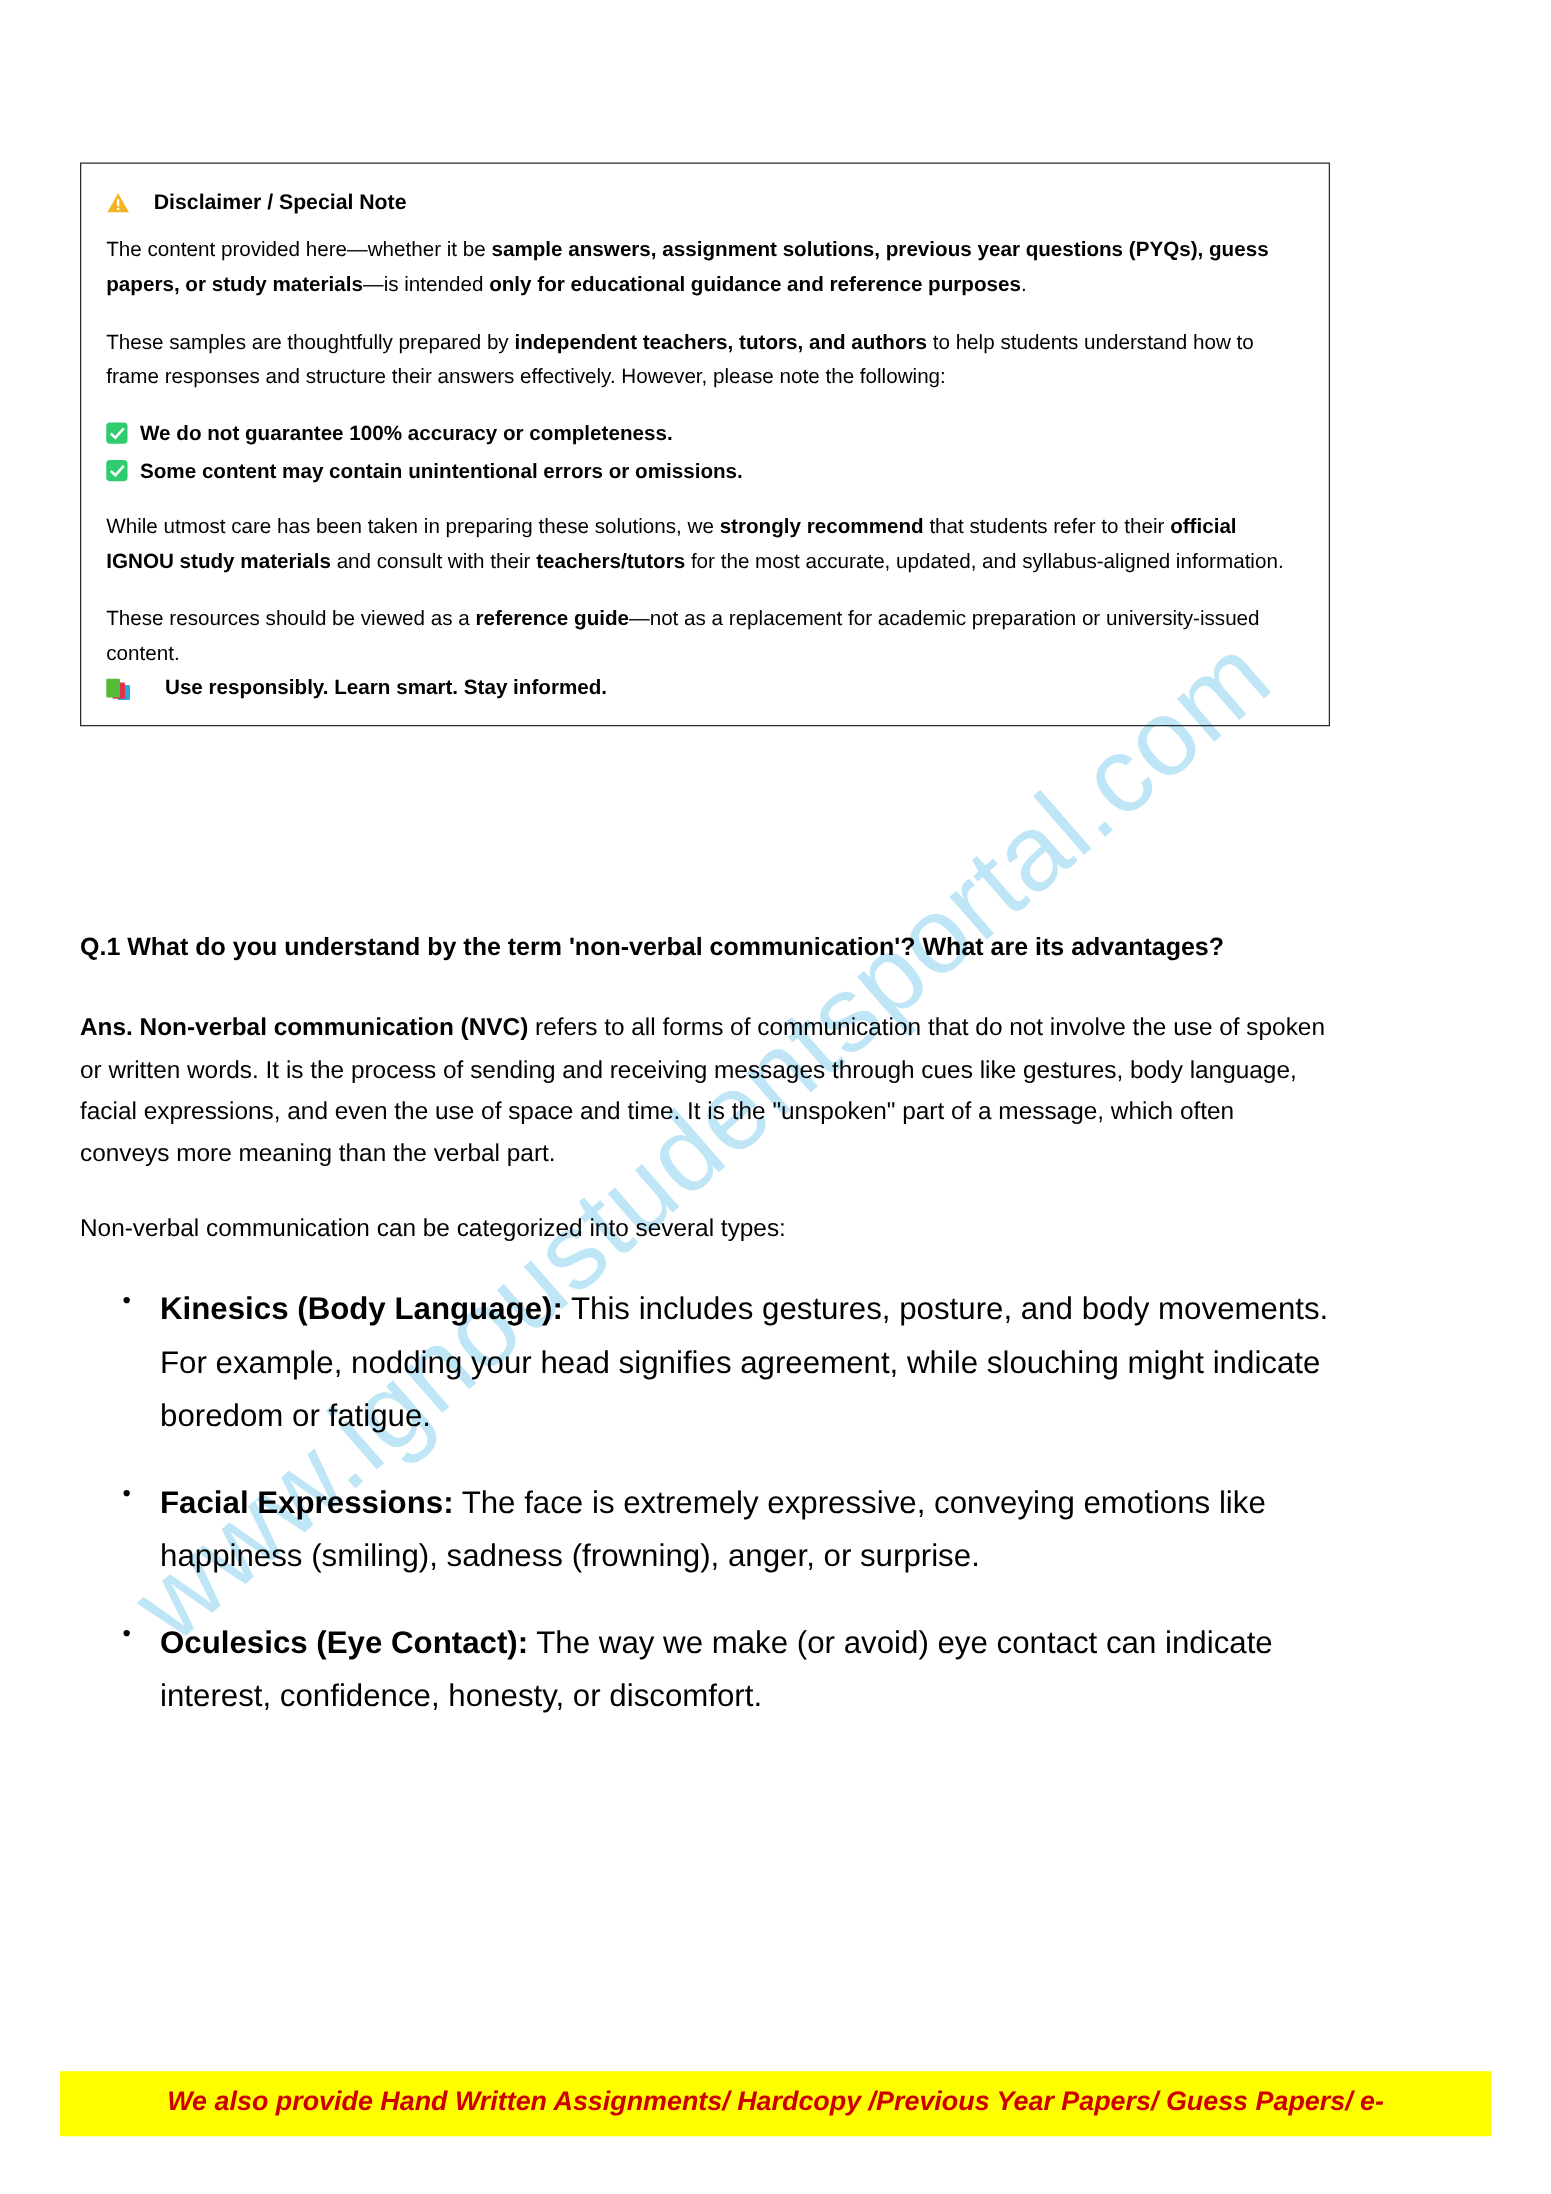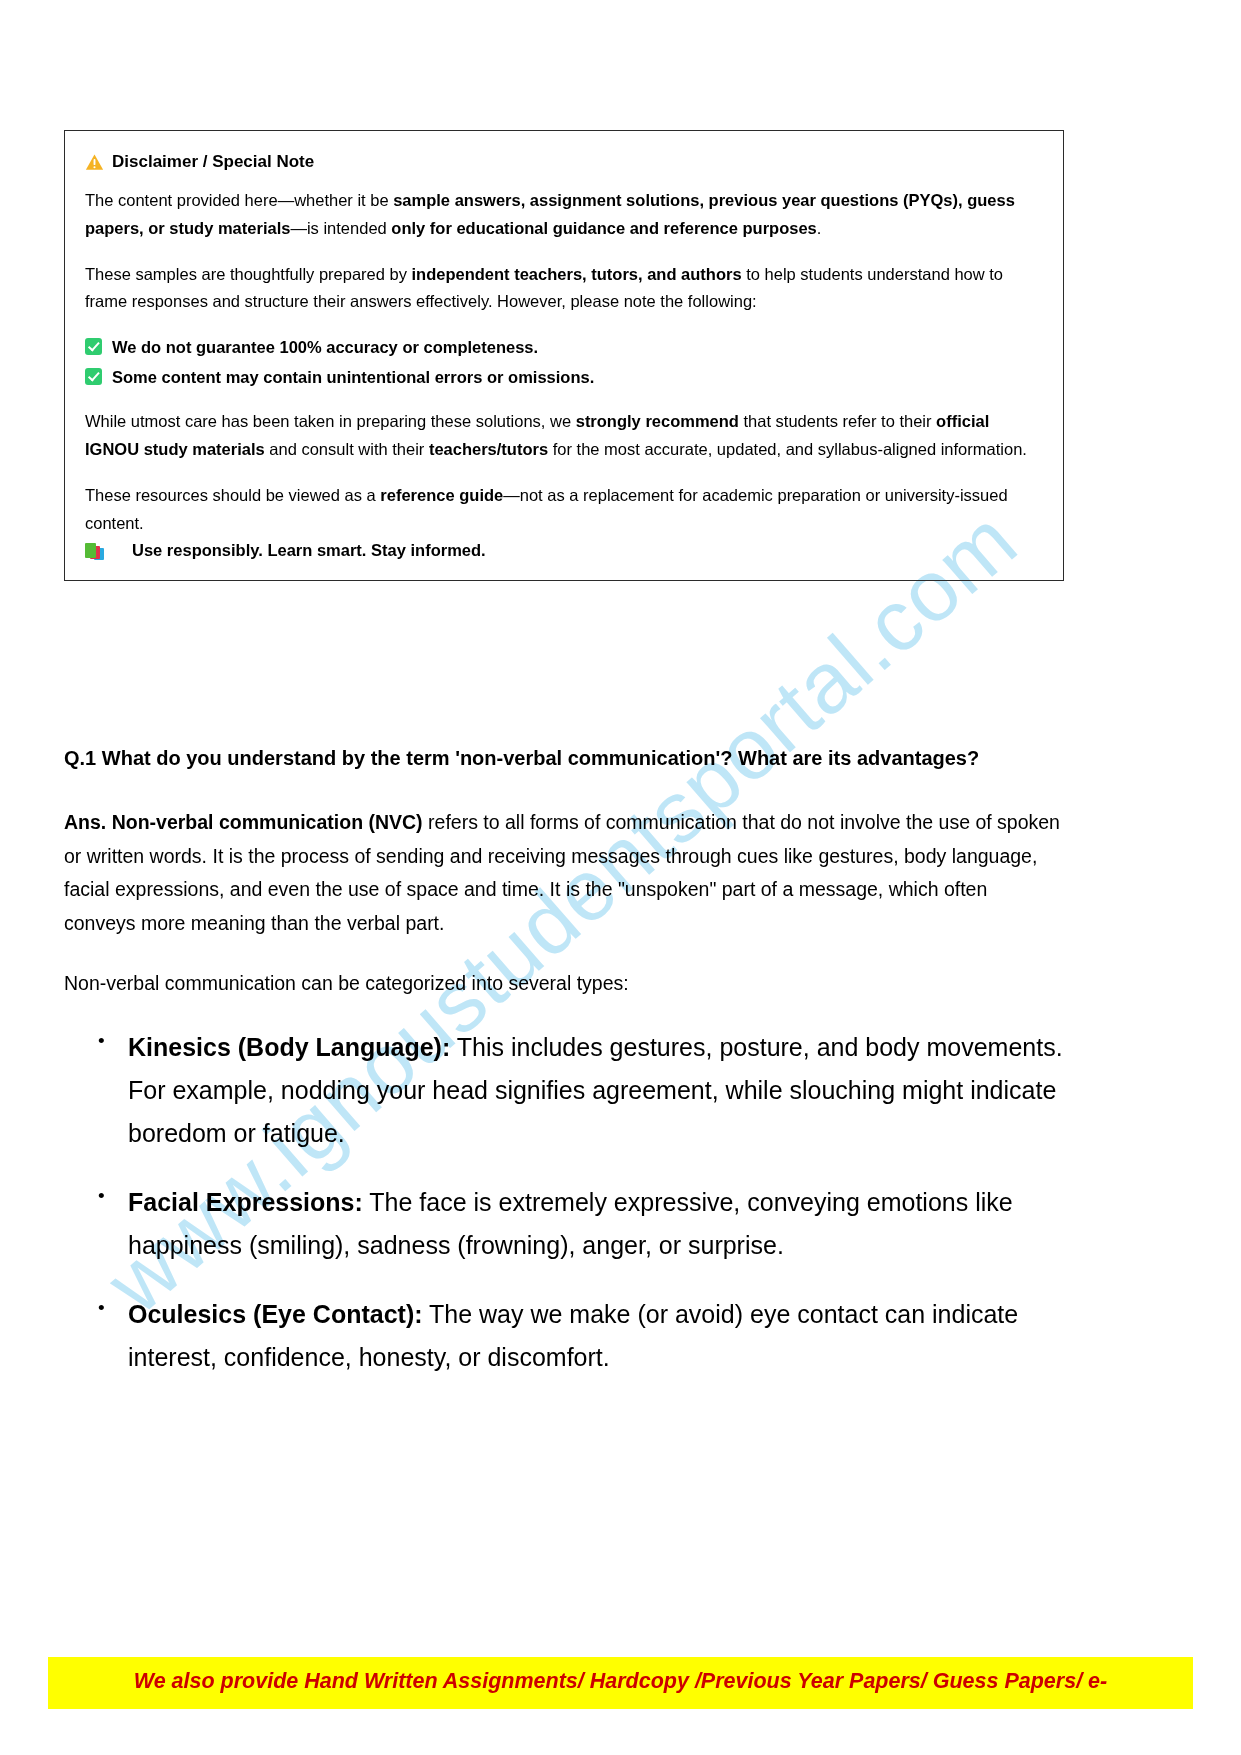--- a/index.html
+++ b/index.html
@@ -59,21 +59,21 @@
     background: transparent;
     padding: 16px 20px 20px 20px;
   }
   .disc-title {
     font-size: 17px;
     font-weight: bold;
     line-height: 1.3;
     margin: 4px 0 14px 0;
     display: flex;
     align-items: center;
-    gap: 8px;
+    gap: 19px;
   }
   .warn-icon {
     display: inline-block;
     width: 19px;
     height: 19px;
     position: relative;
     flex: 0 0 auto;
   }
   .disc-p {
     font-size: 16.5px;

